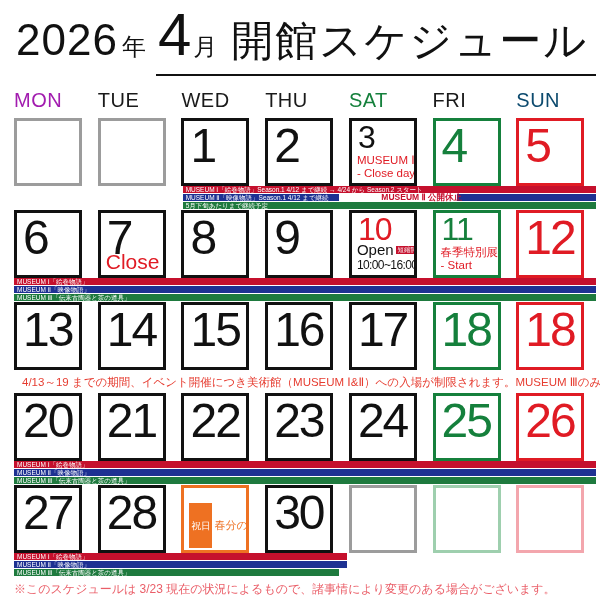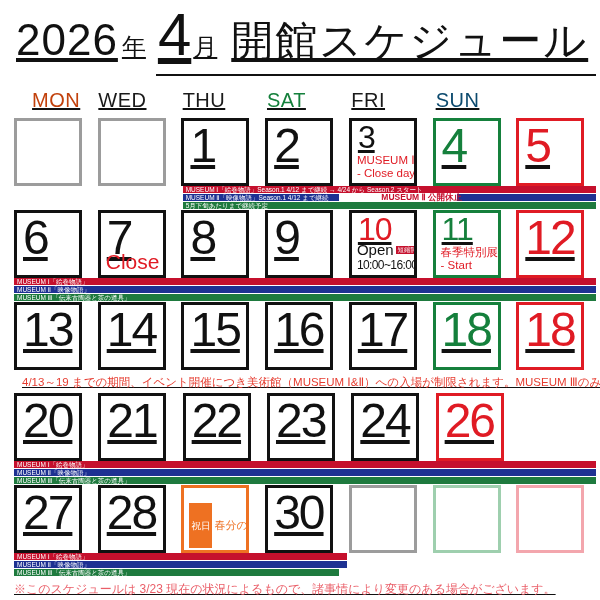--- a/index.html
+++ b/index.html
@@ -1,17 +1,17 @@
 <!DOCTYPE html>
 <html style="--ink: #111111; --red: #e01b24; --green: #15803c; --orange: #ee7122; --bar_red: #c5102d; --bar_blue: #1e3192; --bar_green: #1e7a3e; --egray: #9c9c9c; --egreen: #9ecfae; --epink: #f3a6ad; --note_red: #e63c30; --footer_red: #ea5e68;"><head>
 <meta charset="utf-8">
 <style>
   html,body{margin:0;padding:0;background:#fff;}
   body{width:600px;height:600px;overflow:hidden;font-family:"Liberation Sans",sans-serif;color:#111;}
-  .page{position:relative;width:600px;height:600px;overflow:hidden;text-decoration:underline;}
+  .page{position:relative;width:600px;height:600px;overflow:hidden;}
 
   
   .titlebar{display:flex;align-items:baseline;padding:8px 0 0 16px;}
   .t-year{font-size:44px;letter-spacing:1px;}
   .t-yearunit{font-size:24px;margin:0 10px 0 4px;}
   .t-underline{display:flex;align-items:baseline;border-bottom:2px solid #111;padding:0 8px 5px 2px;}
   .t-month{font-size:60px;line-height:.9;}
   .t-monthunit{font-size:24px;margin:0 14px 0 2px;}
   .t-heading{font-size:42px;letter-spacing:2px;}
 
@@ -67,21 +67,22 @@
     <span class="t-year">2026</span>
     <span class="t-yearunit">年</span>
     <span class="t-underline">
       <span class="t-month">4</span>
       <span class="t-monthunit">月</span>
       <span class="t-heading">開館スケジュール</span>
     </span>
   </div>
 
   <div class="wh-row" id="weekday-row">
-      <div class="wh" style="color: #c2410c; text-align: center;">MON</div>
+      <div class="wh" style="color: #a21caf;">MON</div>
+      <div class="wh" style="color: rgb(26, 26, 26);">TUE</div>
       <div class="wh" style="color: rgb(26, 26, 26);">WED</div>
       <div class="wh" style="color: rgb(26, 26, 26);">THU</div>
       <div class="wh" style="color: rgb(21, 128, 60);">SAT</div>
       <div class="wh" style="color: rgb(26, 26, 26);">FRI</div>
       <div class="wh" style="color: #0c4a6e;">SUN</div>
     </div>
 
   <div id="calendar">
       <div class="week">
         <div class="cell">
@@ -258,20 +259,25 @@
           <div class="box wd">
             <div class="num">23</div>
           </div>
         </div>
         <div class="cell">
           <div class="box wd">
             <div class="num">24</div>
           </div>
         </div>
         <div class="cell">
+          <div class="box sat">
+            <div class="num">25</div>
+          </div>
+        </div>
+        <div class="cell">
           <div class="box sun">
             <div class="num">26</div>
           </div>
         </div>
       </div>
       <div class="bar-row">
         <div class="bar red" style="left: 0px; width: 581.898px;">
           <span class="bar-label">MUSEUM Ⅰ「絵巻物語」</span>
         </div>
       </div>

